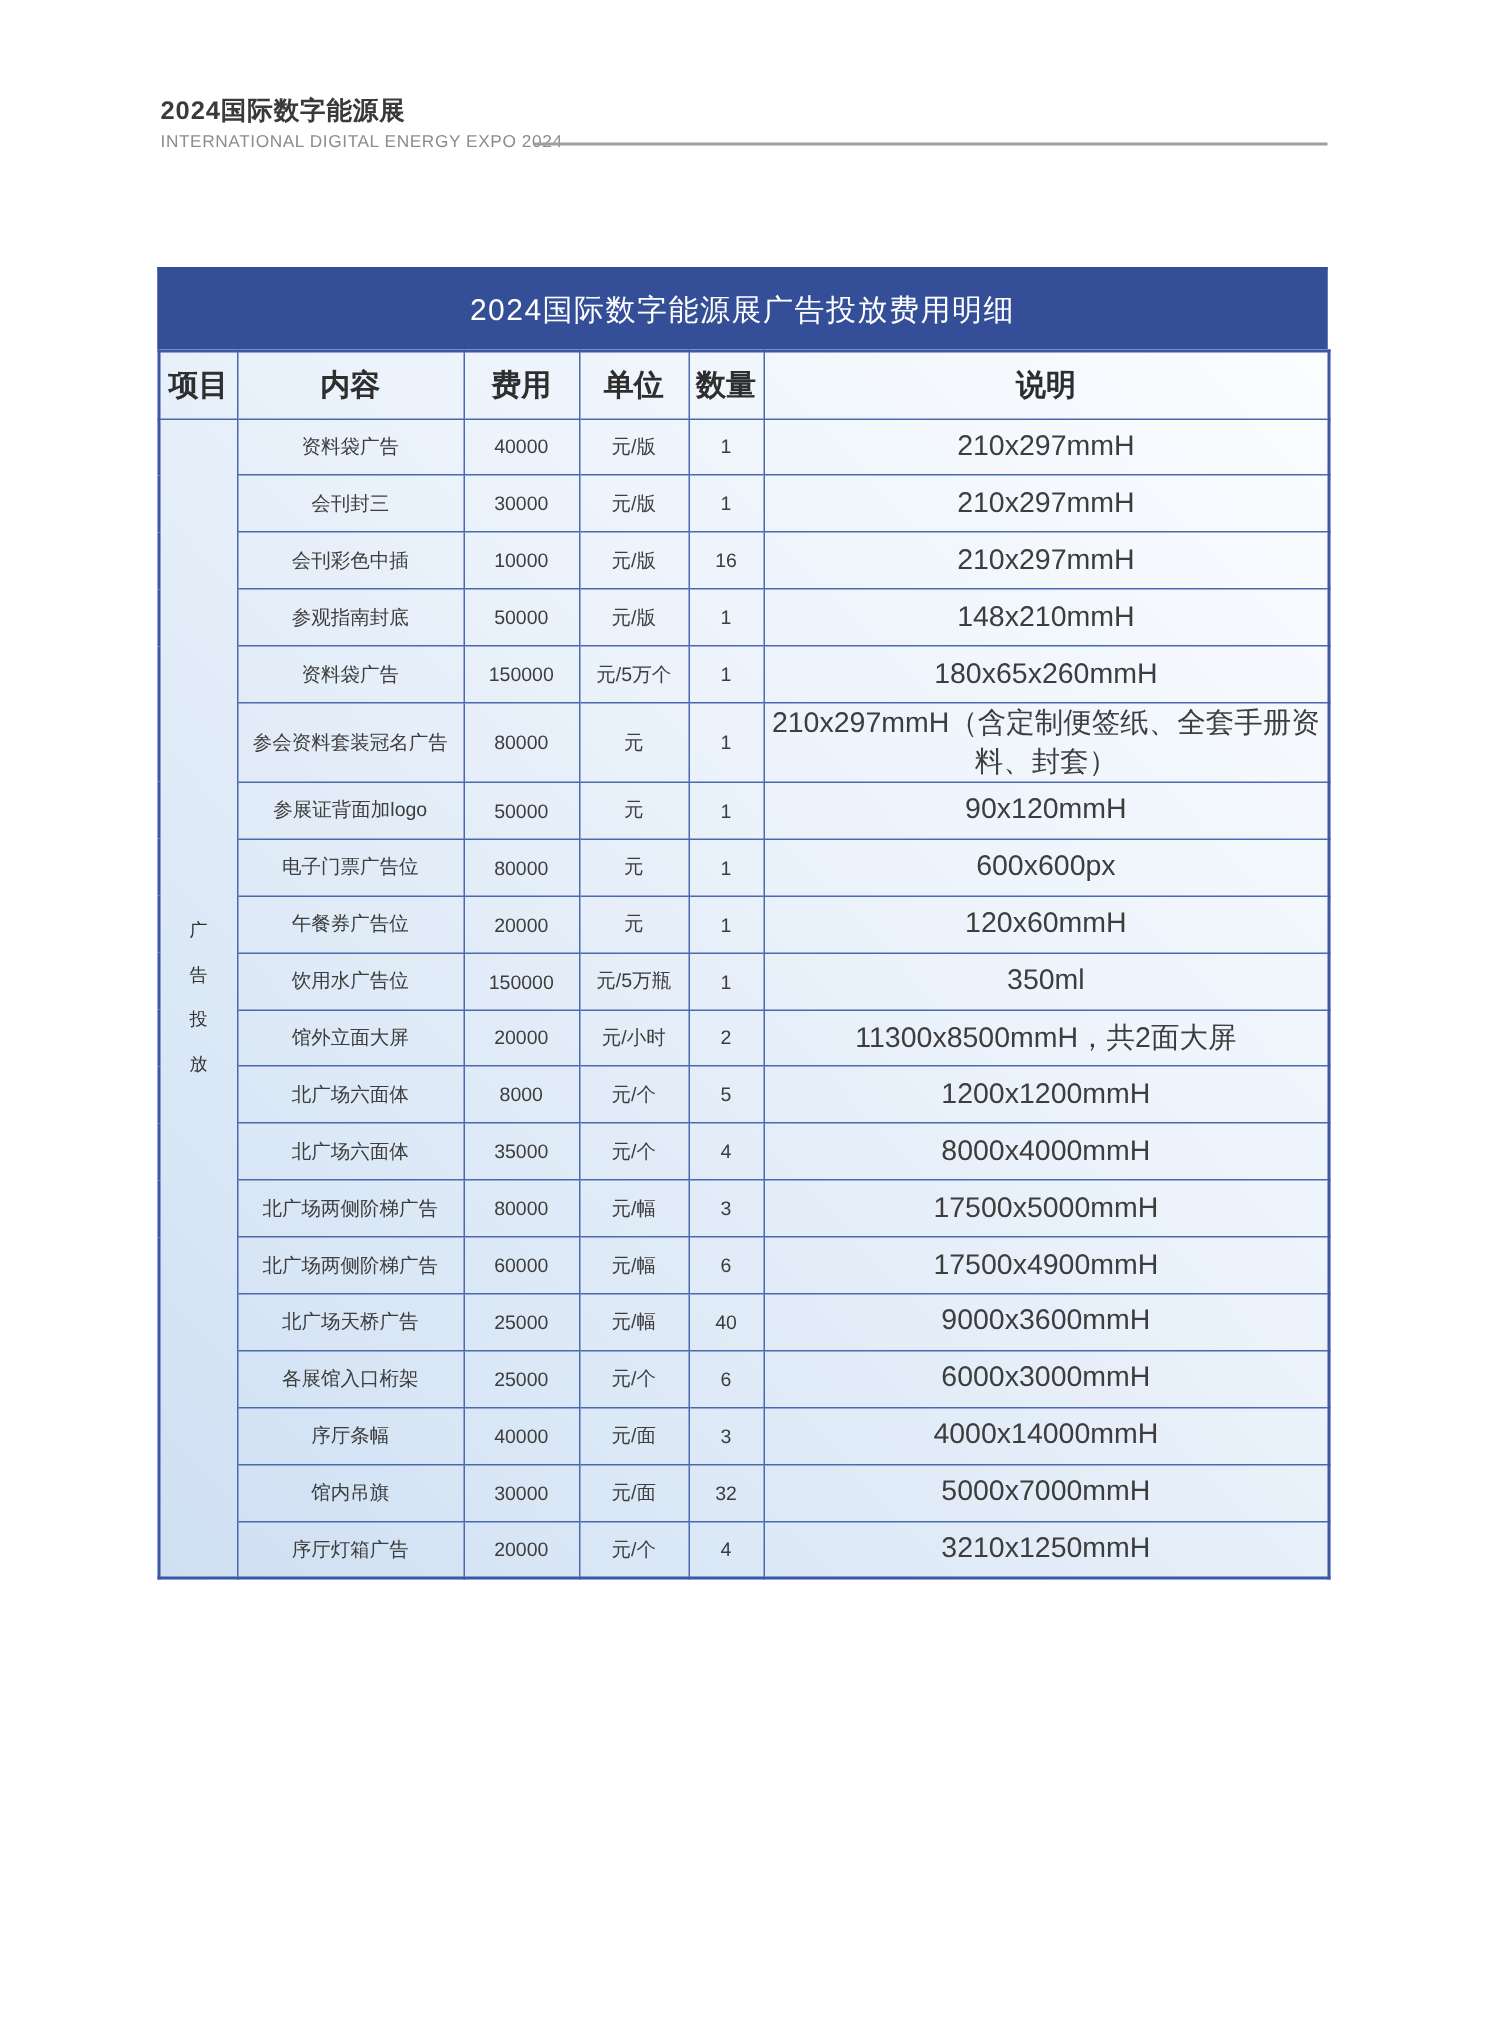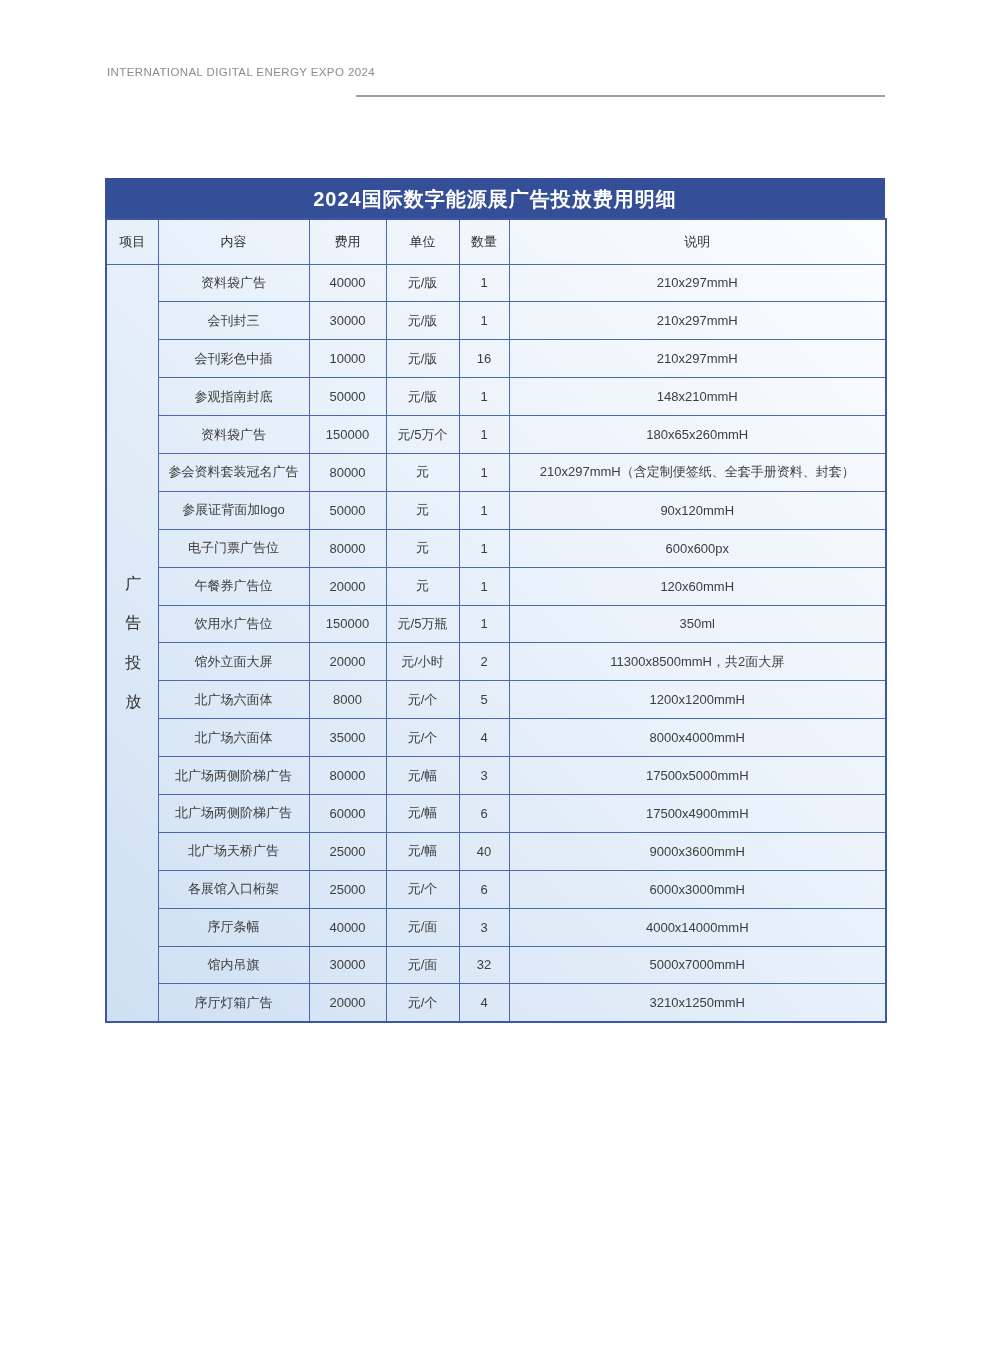--- a/index.html
+++ b/index.html
@@ -9,45 +9,46 @@
 
   
   .logo { position:absolute; left:107px; top:62px; }
   .logo-title { font-size:17px; font-weight:bold; color:#3a3a3a; letter-spacing:0.6px; }
   .logo-sub { font-size:11.5px; color:#8c8c8c; margin-top:4px; letter-spacing:0.4px; }
   .header-rule { position:absolute; left:356px; top:95px; width:529px; height:2px; background:#9e9e9e; }
 
   
   .pricing { position:absolute; left:105px; top:178px; width:780px; }
   .table-title {
-    height:40px; background:#344f97; border:2px solid #344f97; border-bottom:none;
-    color:#ffffff; font-size:20px; font-weight:bold; letter-spacing:1px;
+    height:55px; background:#344f97; border:2px solid #344f97; border-bottom:none;
+    color:#ffffff; font-size:20px; font-weight:normal; letter-spacing:1px;
     display:flex; align-items:center; justify-content:center;
   }
   table.fee-table {
     width:780px; table-layout:fixed; border-collapse:collapse;
     background:linear-gradient(to bottom left,#fbfdff 0%,#ecf3fb 40%,#cfe0f3 100%);
     border:2px solid #3b57a5;
   }
   .fee-table th, .fee-table td {
     border:1px solid #4b68b1; text-align:center; vertical-align:middle;
     padding:0 4px; overflow:hidden;
   }
-  .fee-table thead th { height:45px; font-size:13px; font-weight:normal; color:#2e2e2e; }
+  .fee-table thead th { height:45px; font-size:20px; font-weight:bold; color:#2e2e2e; }
   .fee-table tbody td { height:37.9px; font-size:13px; color:#3d3d3d; }
-  .fee-table td.desc { font-size:13px;text-align:center; }
+  .fee-table td.desc { font-size:19px;text-align:center; }
   .group-label {
-    width:18px; margin:0 auto; font-size:16px; line-height:2.45; color:#333333;
-    text-align:right; word-break:break-all;
+    width:18px; margin:0 auto; font-size:12px; line-height:2.45; color:#333333;
+    text-align:center; word-break:break-all;
   }
 </style>
 </head>
 <body>
 
 <div class="logo">
+  <div class="logo-title">2024国际数字能源展</div>
   <div class="logo-sub">INTERNATIONAL DIGITAL ENERGY EXPO 2024</div>
 </div>
 <div class="header-rule"></div>
 
 <div class="pricing">
   <div class="table-title">2024国际数字能源展广告投放费用明细</div>
   <table class="fee-table">
     <colgroup>
       <col style="width:52px">
         <col style="width:151px">

